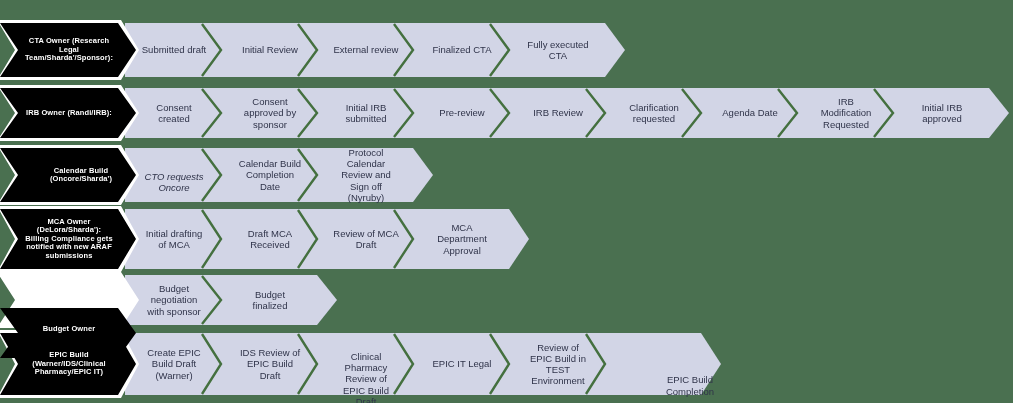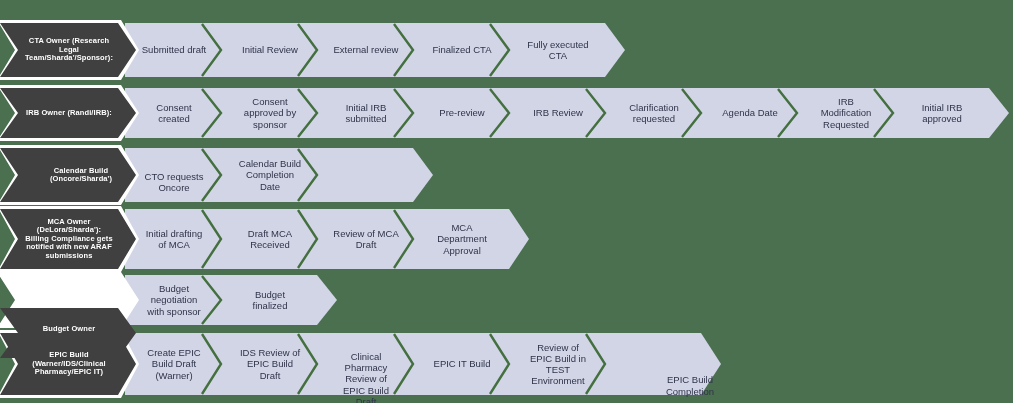--- a/index.html
+++ b/index.html
@@ -39,21 +39,21 @@
     align-items: center;
     justify-content: center;
     text-align: center;
     line-height: 1.12;
     -webkit-clip-path: polygon(0% 0%, calc(100% - 18px) 0%, 100% 50%, calc(100% - 18px) 100%, 0% 100%, 18px 50%);
     clip-path: polygon(0% 0%, calc(100% - 18px) 0%, 100% 50%, calc(100% - 18px) 100%, 0% 100%, 18px 50%);
   }
 
   .owner {
     left: 0;
-    background: #404040;
+    background: #000000;
     color: #FFFFFF;
     font-size: 7.5px;
     font-weight: 600;
     letter-spacing: 0.1px;
     padding: 2px 22px 2px 24px;
     z-index: 6;
   }
 
   
   .owner-outline {
@@ -237,30 +237,33 @@
         <span>IRB Owner (Randi/IRB):</span>
       </div>
     </div>
     <div class="row" style="top: 148px; height: 54px; width: 1013px;">
       <div class="step-band" style="left: 125px; width: 288px; height: 54px;"></div>
       <div class="band-point" style="left: 413px;">
         <svg width="20" height="54" viewBox="0 0 20 54">
           <path d="M0,0 L20,27 L0,54 Z" fill="#D2D5E6"></path>
         </svg>
       </div>
-      <div class="step" style="left: 125px; width: 96px; height: 68px;">
+      <div class="step" style="left: 125px; width: 96px; height: 68px; font-style: italic;">
         <span>CTO requests Oncore</span>
       </div>
       <div class="step" style="left: 221px; width: 96px; height: 54px;">
         <span>Calendar Build Completion Date</span>
       </div>
       <div class="sep" style="left: 201px;">
         <svg width="22" height="54" viewBox="0 0 22 54">
           <path d="M1,1 L20,27 L1,53" fill="none" stroke="#44703F" stroke-width="2.4" stroke-linejoin="miter" stroke-linecap="butt"></path>
         </svg>
+      </div>
+      <div class="step" style="left: 317px; width: 96px; height: 54px;">
+        <span>Protocol Calendar Review and Sign off (Nyruby)</span>
       </div>
       <div class="sep" style="left: 297px;">
         <svg width="22" height="54" viewBox="0 0 22 54">
           <path d="M1,1 L20,27 L1,53" fill="none" stroke="#44703F" stroke-width="2.4" stroke-linejoin="miter" stroke-linecap="butt"></path>
         </svg>
       </div>
       <div class="owner-outline" style="width: 142px; height: 60px;"></div>
       <div class="chev owner" style="width: 136px; height: 54px; padding-left: 48px;">
         <span>Calendar Build (Oncore/Sharda')</span>
       </div>
@@ -347,21 +350,21 @@
       </div>
       <div class="step" style="left: 317px; width: 96px; height: 62px; margin-top: 15px;">
         <span>Clinical Pharmacy Review of EPIC Build Draft</span>
       </div>
       <div class="sep" style="left: 297px;">
         <svg width="22" height="62" viewBox="0 0 22 62">
           <path d="M1,1 L20,31 L1,61" fill="none" stroke="#44703F" stroke-width="2.4" stroke-linejoin="miter" stroke-linecap="butt"></path>
         </svg>
       </div>
       <div class="step" style="left: 413px; width: 96px; height: 62px;">
-        <span>EPIC IT Build</span>
+        <span>EPIC IT Legal</span>
       </div>
       <div class="sep" style="left: 393px;">
         <svg width="22" height="62" viewBox="0 0 22 62">
           <path d="M1,1 L20,31 L1,61" fill="none" stroke="#44703F" stroke-width="2.4" stroke-linejoin="miter" stroke-linecap="butt"></path>
         </svg>
       </div>
       <div class="step" style="left: 509px; width: 96px; height: 62px;">
         <span>Review of EPIC Build in TEST Environment</span>
       </div>
       <div class="sep" style="left: 489px;">

